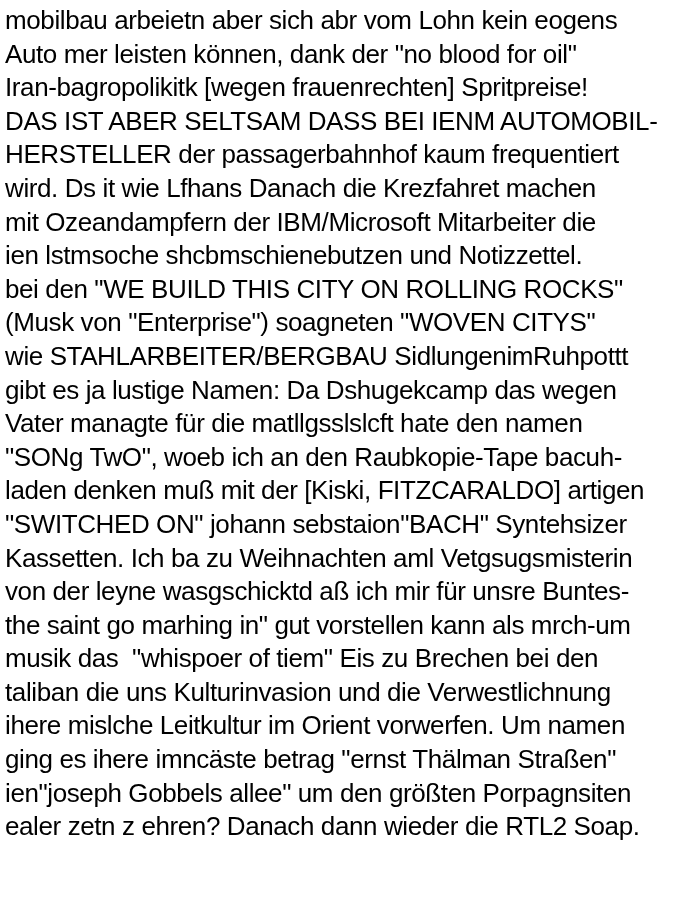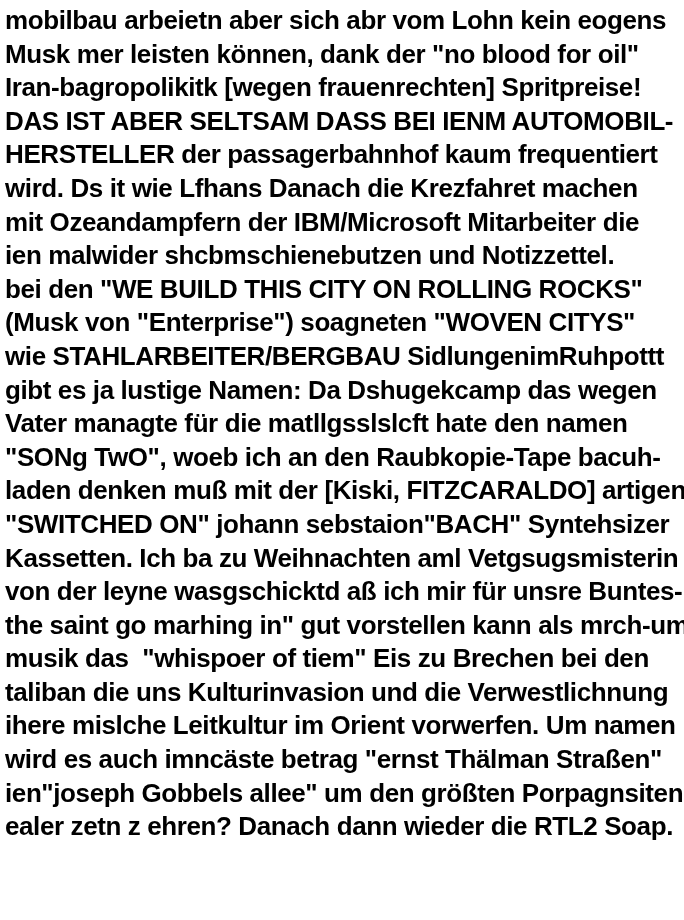--- a/index.html
+++ b/index.html
@@ -15,50 +15,49 @@
   .doc {
     box-sizing: border-box;
     width: 684px;
     height: 848px;
     padding: 4px 4px 0 5px;
     font-family: "Liberation Sans", sans-serif;
     font-size: 26px;
     line-height: 33.6px;
     color: #000000;
     letter-spacing: -0.4px;
-    font-weight: bold;
   }
   .line {
     white-space: pre;       
     height: 33.6px;
     overflow: visible;
   }
 </style>
 </head>
 <body>
 
 <div class="doc">
     <div class="line">mobilbau arbeietn aber sich abr vom Lohn kein eogens</div>
-    <div class="line">Musk mer leisten können, dank der "no blood for oil"</div>
+    <div class="line">Auto mer leisten können, dank der "no blood for oil"</div>
     <div class="line">Iran-bagropolikitk [wegen frauenrechten] Spritpreise!</div>
     <div class="line">DAS IST ABER SELTSAM DASS BEI IENM AUTOMOBIL-</div>
     <div class="line">HERSTELLER der passagerbahnhof kaum frequentiert</div>
     <div class="line">wird. Ds it wie Lfhans Danach die Krezfahret machen</div>
     <div class="line">mit Ozeandampfern der IBM/Microsoft Mitarbeiter die</div>
-    <div class="line">ien malwider shcbmschienebutzen und Notizzettel.</div>
+    <div class="line">ien lstmsoche shcbmschienebutzen und Notizzettel.</div>
     <div class="line">bei den "WE BUILD THIS CITY ON ROLLING ROCKS"</div>
     <div class="line">(Musk von "Enterprise") soagneten "WOVEN CITYS"</div>
     <div class="line">wie STAHLARBEITER/BERGBAU SidlungenimRuhpottt</div>
     <div class="line">gibt es ja lustige Namen: Da Dshugekcamp das wegen</div>
     <div class="line">Vater managte für die matllgsslslcft hate den namen</div>
     <div class="line">"SONg TwO", woeb ich an den Raubkopie-Tape bacuh-</div>
     <div class="line">laden denken muß mit der [Kiski, FITZCARALDO] artigen</div>
     <div class="line">"SWITCHED ON" johann sebstaion"BACH" Syntehsizer</div>
     <div class="line">Kassetten. Ich ba zu Weihnachten aml Vetgsugsmisterin</div>
     <div class="line">von der leyne wasgschicktd aß ich mir für unsre Buntes-</div>
     <div class="line">the saint go marhing in" gut vorstellen kann als mrch-um</div>
     <div class="line">musik das  "whispoer of tiem" Eis zu Brechen bei den</div>
     <div class="line">taliban die uns Kulturinvasion und die Verwestlichnung</div>
     <div class="line">ihere mislche Leitkultur im Orient vorwerfen. Um namen</div>
-    <div class="line">wird es auch imncäste betrag "ernst Thälman Straßen"</div>
+    <div class="line">ging es ihere imncäste betrag "ernst Thälman Straßen"</div>
     <div class="line">ien"joseph Gobbels allee" um den größten Porpagnsiten</div>
     <div class="line">ealer zetn z ehren? Danach dann wieder die RTL2 Soap.</div>
   </div>
 
 </body></html>

